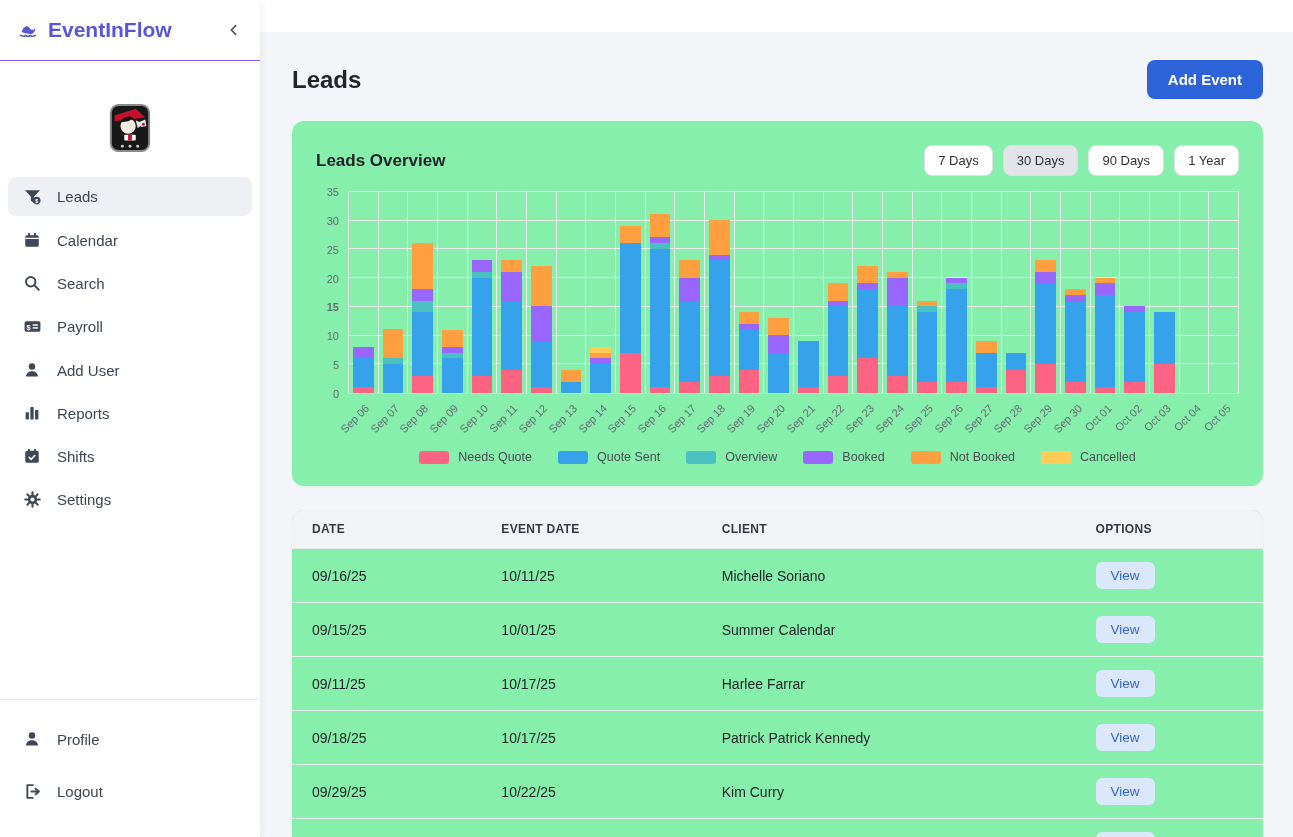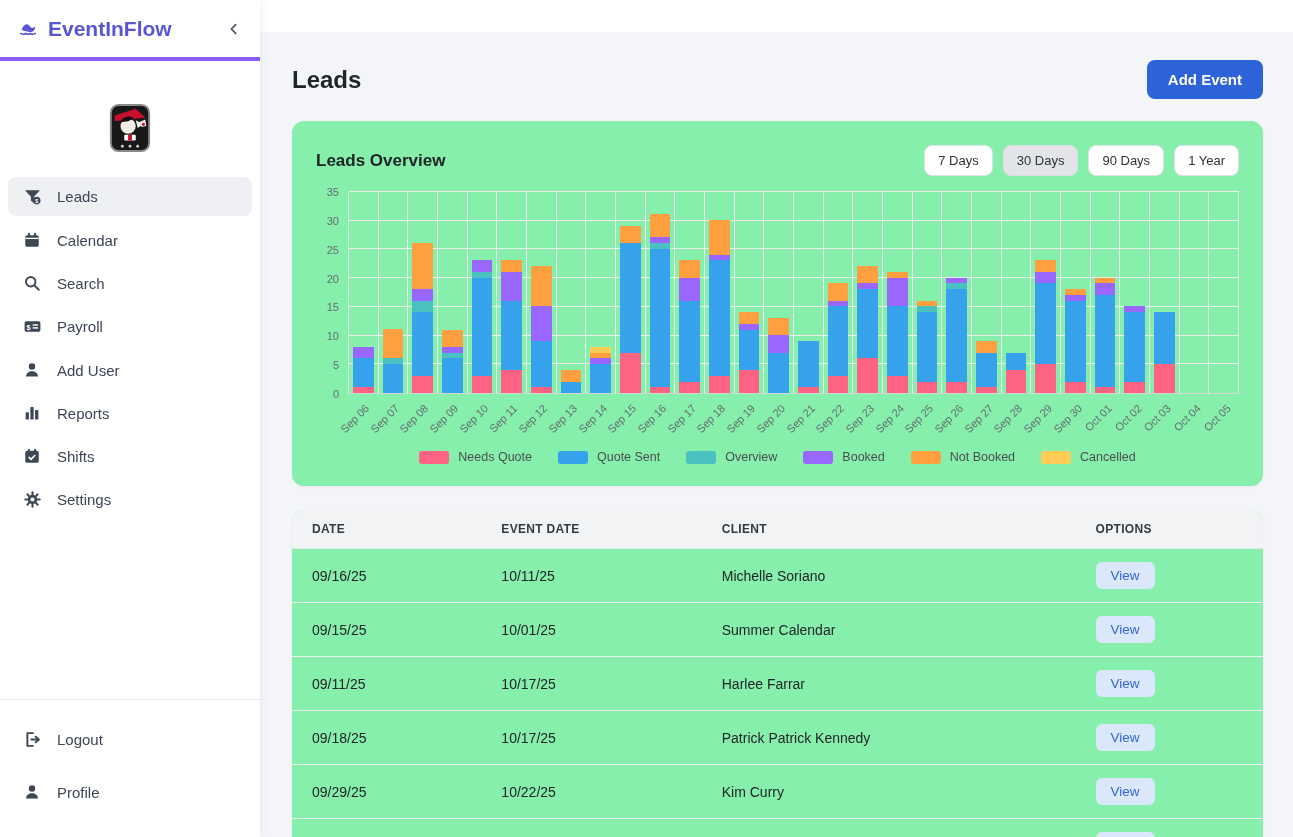--- a/index.html
+++ b/index.html
@@ -14,21 +14,21 @@
   .sidebar {
     width: 260px; min-width: 260px; height: 100%;
     background: #ffffff;
     display: flex; flex-direction: column;
     box-shadow: 2px 0 8px rgba(0,0,0,.05);
     z-index: 2;
   }
   .sidebar-header {
     height: 61px; display: flex; align-items: center;
     padding: 0 18px; gap: 10px;
-    border-bottom: 4px solid #8b5cf6;
+    border-bottom: 1px solid #8b5cf6;
   }
   .brand-name { font-size: 21px; font-weight: bold; color: #5956d6; }
   .collapse-btn { margin-left: auto; cursor: pointer; display: flex; align-items: center; }
   .mascot-wrap { margin: 42px auto 20px; }
   .nav { padding: 0 8px; }
   .nav-item {
     display: flex; align-items: center; gap: 15px;
     padding: 10px 14px; margin-bottom: 5px;
     border-radius: 8px; cursor: pointer;
     color: #3d4654; font-size: 15px;
@@ -225,36 +225,36 @@
             </g>
             <circle cx="12" cy="12" r="2.6" fill="#fff"></circle>
           </svg>
         </span>
         <span>Settings</span>
       </div>
     </nav>
   <div class="sidebar-footer" id="nav-footer">
       <div class="nav-item">
         <span class="nav-icon">
+          <svg width="18" height="18" viewBox="0 0 24 24" fill="#3e4756">
+            <circle cx="12" cy="7.2" r="4.3"></circle>
+            <path d="M4 20.6c.4-4.6 3.8-7.1 8-7.1s7.6 2.5 8 7.1z"></path>
+          </svg>
+        </span>
+        <span>Profile</span>
+      </div>
+      <div class="nav-item">
+        <span class="nav-icon">
           <svg width="19" height="19" viewBox="0 0 24 24" fill="none" stroke="#3e4756" stroke-width="2.4" stroke-linecap="round" stroke-linejoin="round">
             <path d="M12.5 4H5.5v16h7"></path>
             <path d="M16 8.5l4 3.5-4 3.5"></path>
             <path d="M19.5 12H10.5"></path>
           </svg>
         </span>
         <span>Logout</span>
-      </div>
-      <div class="nav-item">
-        <span class="nav-icon">
-          <svg width="18" height="18" viewBox="0 0 24 24" fill="#3e4756">
-            <circle cx="12" cy="7.2" r="4.3"></circle>
-            <path d="M4 20.6c.4-4.6 3.8-7.1 8-7.1s7.6 2.5 8 7.1z"></path>
-          </svg>
-        </span>
-        <span>Profile</span>
       </div>
     </div>
 </aside>
 
 <div class="main">
   <div class="topstrip"></div>
   <div class="content">
 
     <div class="page-header">
       <h1 class="page-title">Leads</h1>
@@ -270,21 +270,21 @@
             <button class="range-btn">90 Days</button>
             <button class="range-btn">1 Year</button>
           </div>
       </div>
       <div class="chart">
         <div class="plot-row">
           <div class="y-axis" id="y-axis">
               <span class="y-tick" style="bottom: 0%;">0</span>
               <span class="y-tick" style="bottom: 14.2857%;">5</span>
               <span class="y-tick" style="bottom: 28.5714%;">10</span>
-              <span class="y-tick" style="bottom: 42.8571%;">15</span>
+              <span class="y-tick" style="bottom: 42.8571%; font-weight: bold;">15</span>
               <span class="y-tick" style="bottom: 57.1429%;">20</span>
               <span class="y-tick" style="bottom: 71.4286%;">25</span>
               <span class="y-tick" style="bottom: 85.7143%;">30</span>
               <span class="y-tick" style="bottom: 100%;">35</span>
             </div>
           <div class="plot" id="plot">
             <div class="gridline" style="bottom: 14.2857%;"></div>
               <div class="gridline" style="bottom: 28.5714%;"></div>
               <div class="gridline" style="bottom: 42.8571%;"></div>
               <div class="gridline" style="bottom: 57.1429%;"></div>

